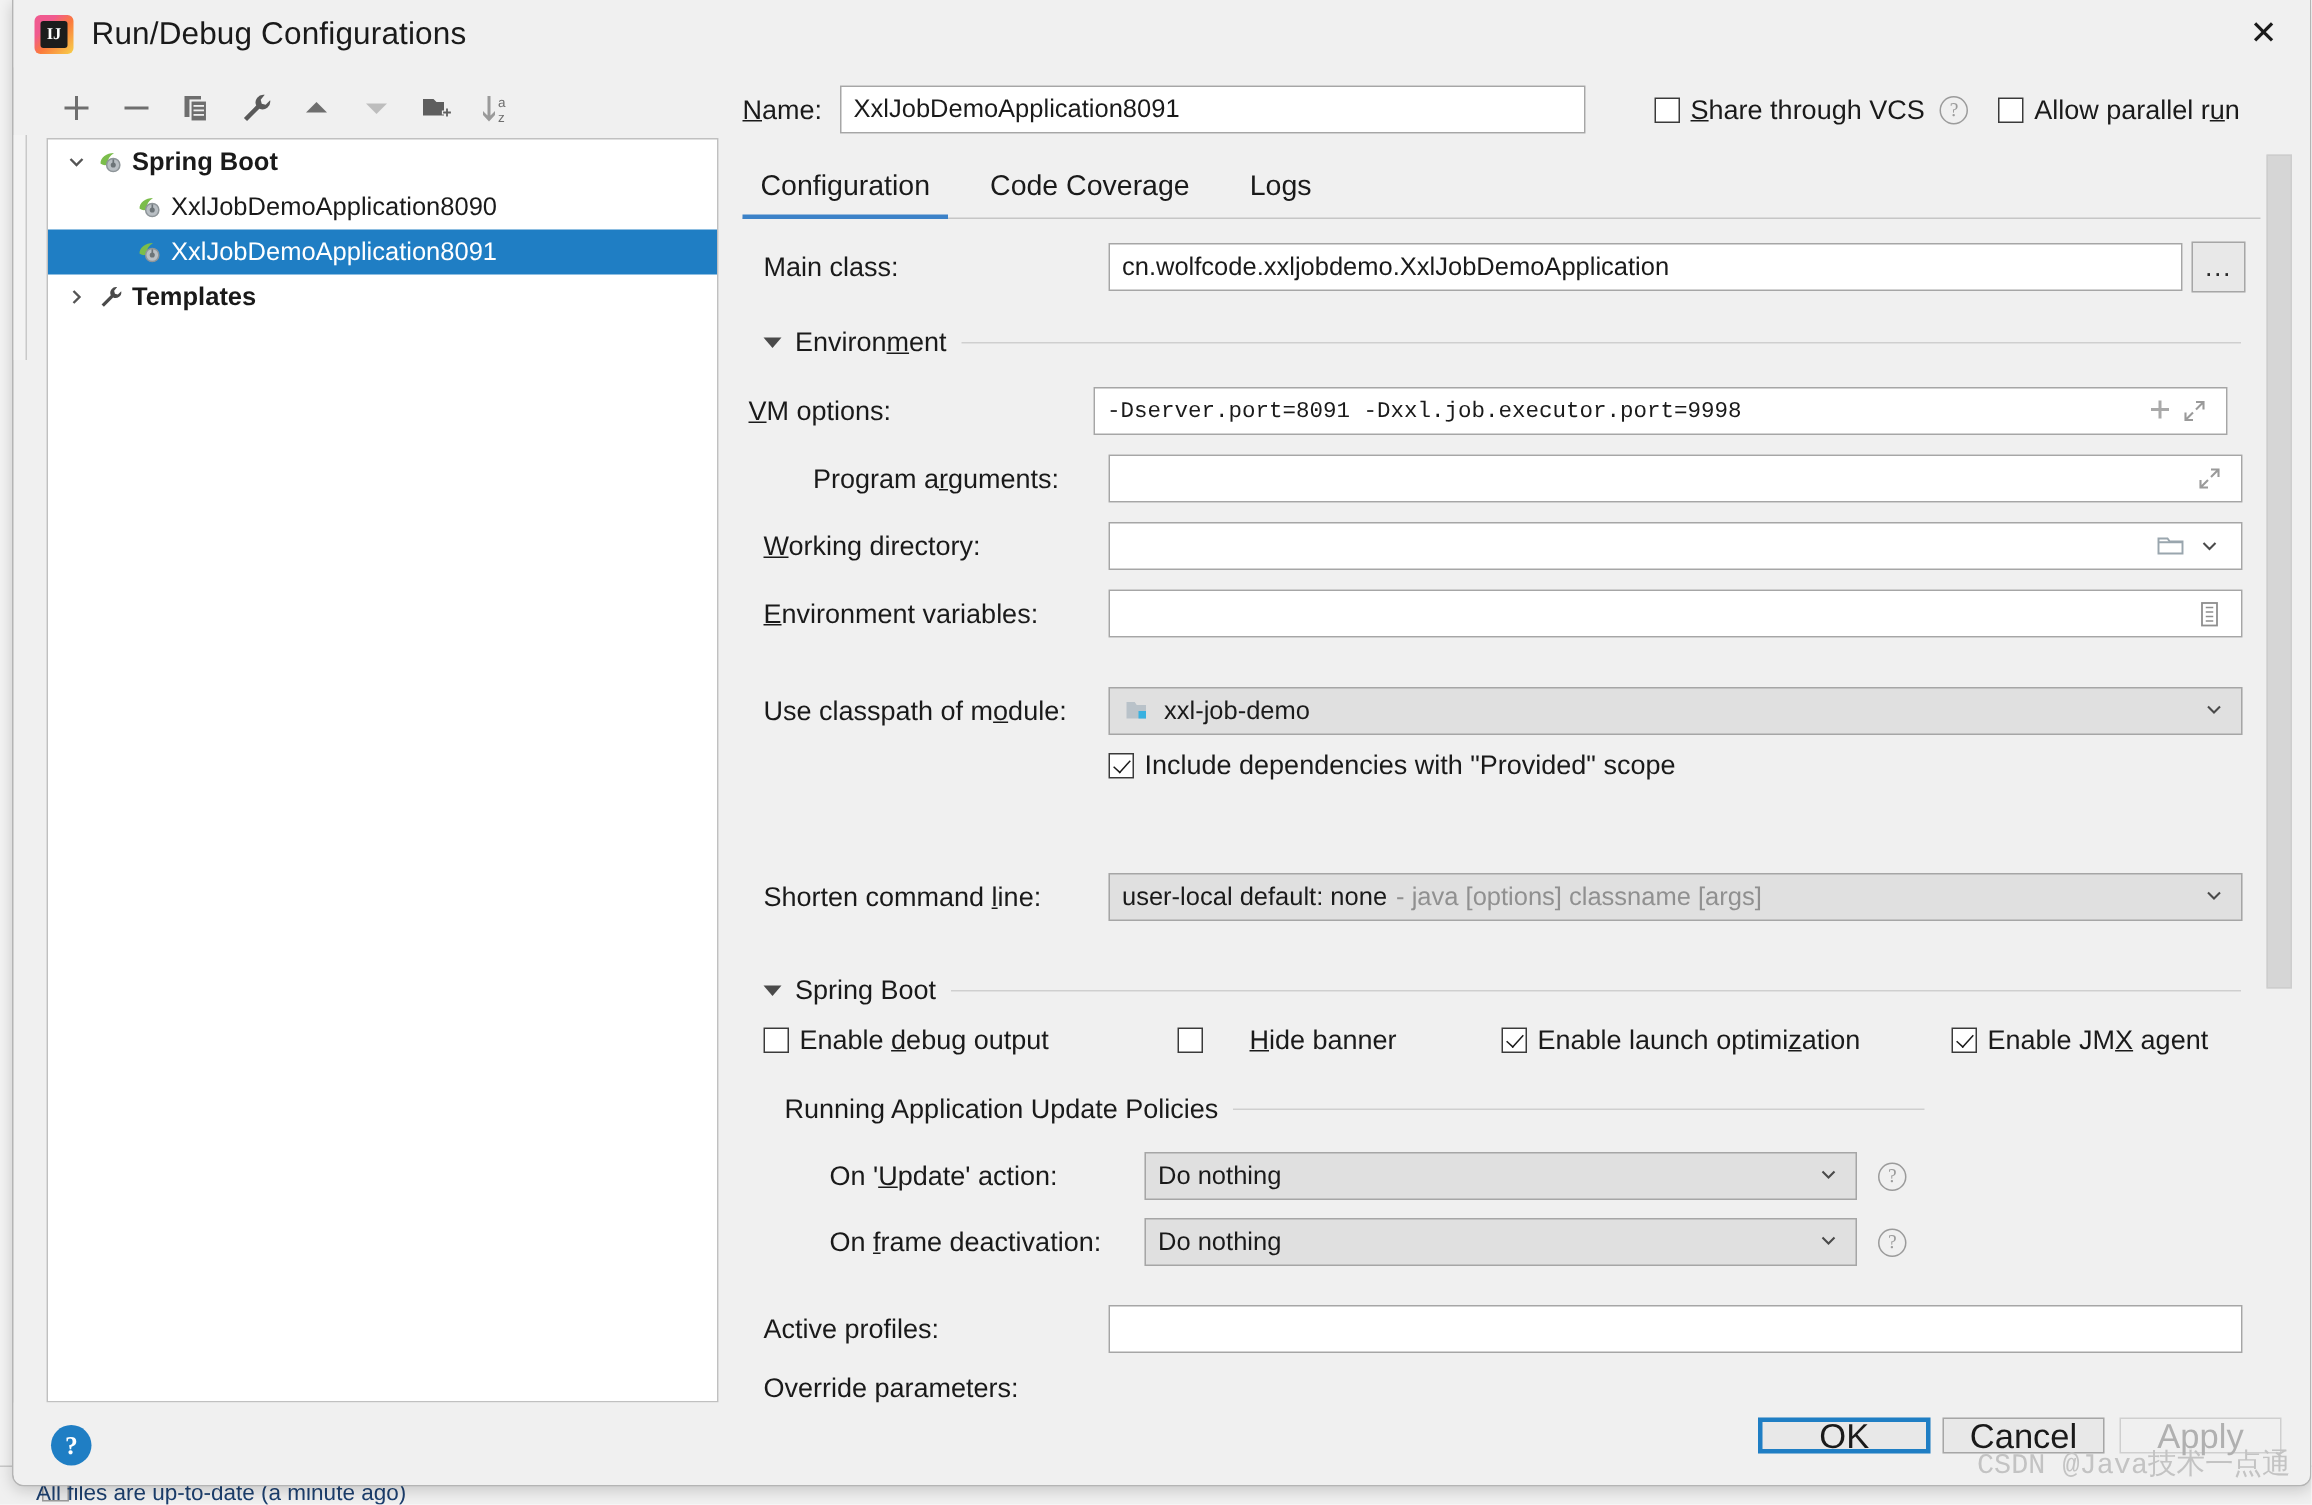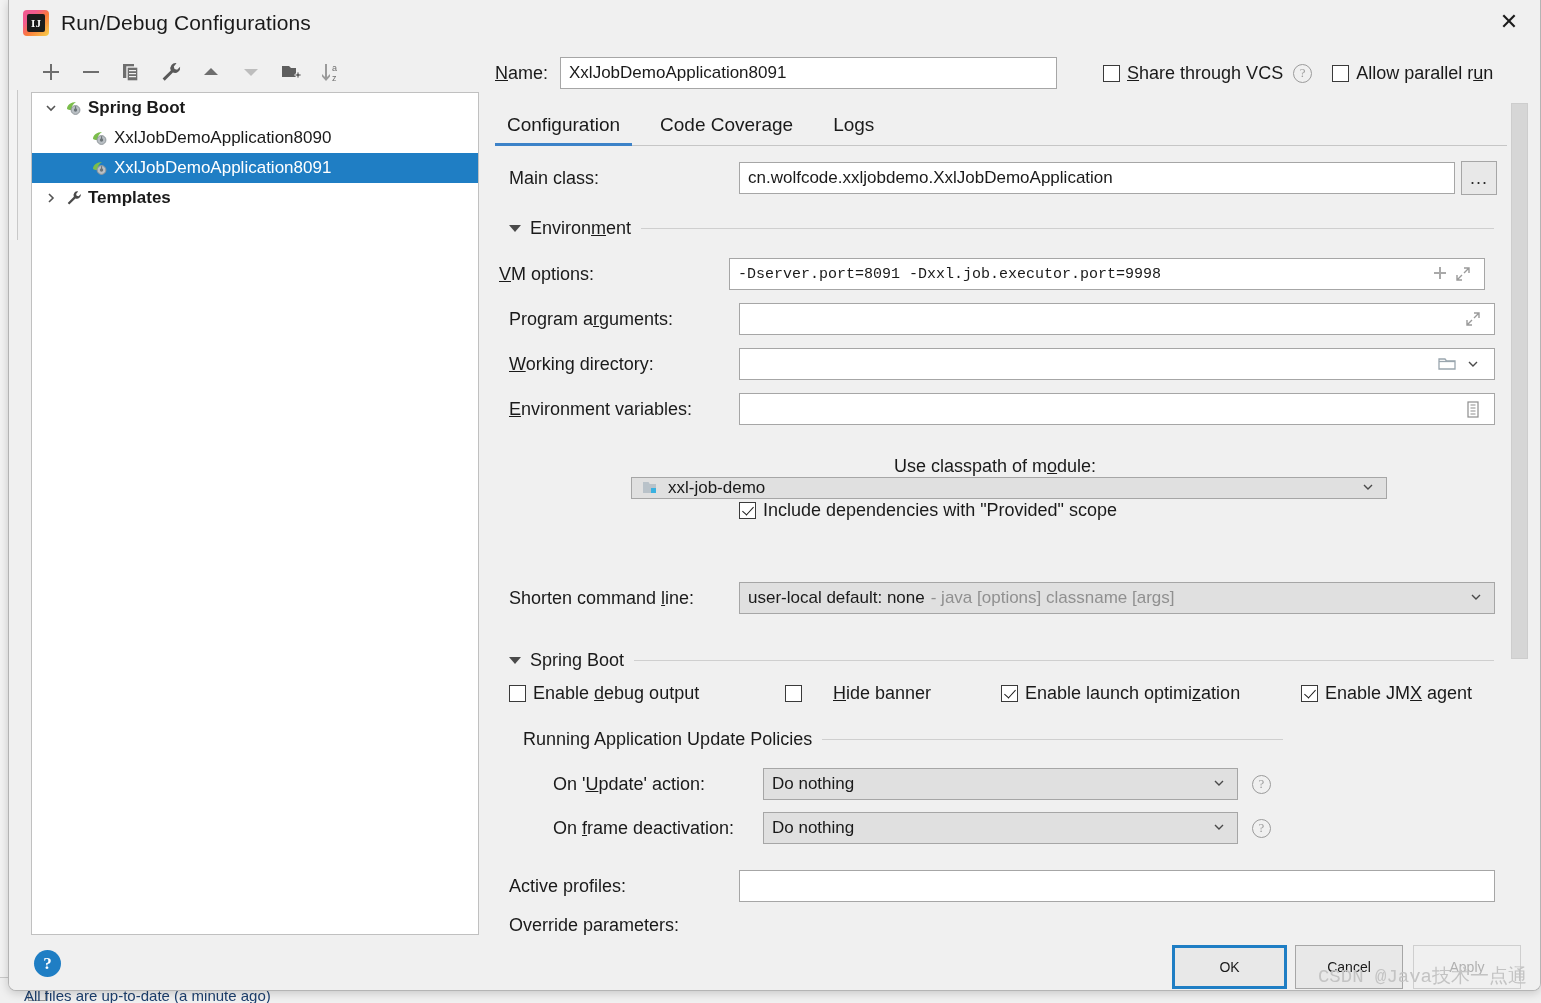--- a/index.html
+++ b/index.html
@@ -219,24 +219,24 @@
   .section .sline {
     height: 1px; background: #cfcfcf; margin-left: 10px; flex: 1 1 auto;
   }
 
   
   .btnbar {
     position: absolute; left: 0; bottom: 0; width: 100%; height: 55px;
     background: #f0f0f0;
   }
   .dlgbtn {
-    position: absolute; top: 10px; height: 44px;
+    position: absolute; top: 10px; height: 24px;
     border: 1px solid #a6a6a6; background: #e8e8e8;
     display: flex; align-items: center; justify-content: center;
-    font-size: 14px; color: #1a1a1a; cursor: default;
+    font-size: 23px; color: #1a1a1a; cursor: default;
   }
   .dlgbtn.primary {
     border: 3px solid #1f7ec4; background: #e8e8e8;
   }
   .dlgbtn.disabled { color: #b0b0b0; border-color: #cfcfcf; background: #f0f0f0; }
   .help-blue {
     position: absolute; left: 25px; bottom: 13px;
     width: 27px; height: 27px; border-radius: 50%;
     background: #1f7ec4; color: #fff; font-size: 17px; font-weight: bold;
     display: flex; align-items: center; justify-content: center;
@@ -445,21 +445,21 @@
               </svg>
           </span>
           <span class="icon-btn">
             <svg width="16" height="16" viewBox="0 0 16 16">
               <path d="M9 2h5v5M14 2l-5 5M7 14H2V9M2 14l5-5" stroke="#9a9a9a" stroke-width="1.4" fill="none"></path>
             </svg>
           </span>
         </div>
       </div>
 
-      <div class="row" style="left:14px; top:153px; width:1000px; height:36px;">
+      <div class="row" style="left:14px; top:153px; width:1000px; height:36px;text-align:center;">
         <span class="field-label" style="width:230px;">Program a<span class="u">r</span>guments:</span>
         <div class="textbox" style="width:756px;">
           <span></span>
           <span class="icon-btn" style="margin-left:auto;">
             <svg width="16" height="16" viewBox="0 0 16 16">
               <path d="M9 2h5v5M14 2l-5 5M7 14H2V9M2 14l5-5" stroke="#9a9a9a" stroke-width="1.4" fill="none"></path>
             </svg>
           </span>
         </div>
       </div>
@@ -488,21 +488,21 @@
           <span></span>
           <span class="icon-btn" style="margin-left:auto;">
             <svg width="14" height="17" viewBox="0 0 14 17">
               <rect x="2" y="1" width="10" height="15" fill="none" stroke="#8e8e8e" stroke-width="1.2"></rect>
               <path d="M4.5 4h5M4.5 7h5M4.5 10h5M4.5 13h5" stroke="#8e8e8e" stroke-width="1.1"></path>
             </svg>
           </span>
         </div>
       </div>
 
-      <div class="row" style="left:14px; top:308px; width:1000px; height:36px;flex-direction:column;">
+      <div class="row" style="left:14px; top:308px; width:1000px; height:36px;">
         <span class="field-label" style="width:230px;">Use classpath of m<span class="u">o</span>dule:</span>
         <div class="combo" style="width:756px;">
           <span class="icon-btn" style="width:22px;height:20px;margin-right:6px;">
             <svg width="18" height="16" viewBox="0 0 18 16">
               <path d="M1 2h5.5l1.3 2H14v9H1z" fill="#b9c2c9"></path>
               <rect x="9" y="8" width="5" height="5" fill="#39b1e0"></rect>
             </svg>
           </span>
           <span>xxl-job-demo</span>
           <span class="caret">

